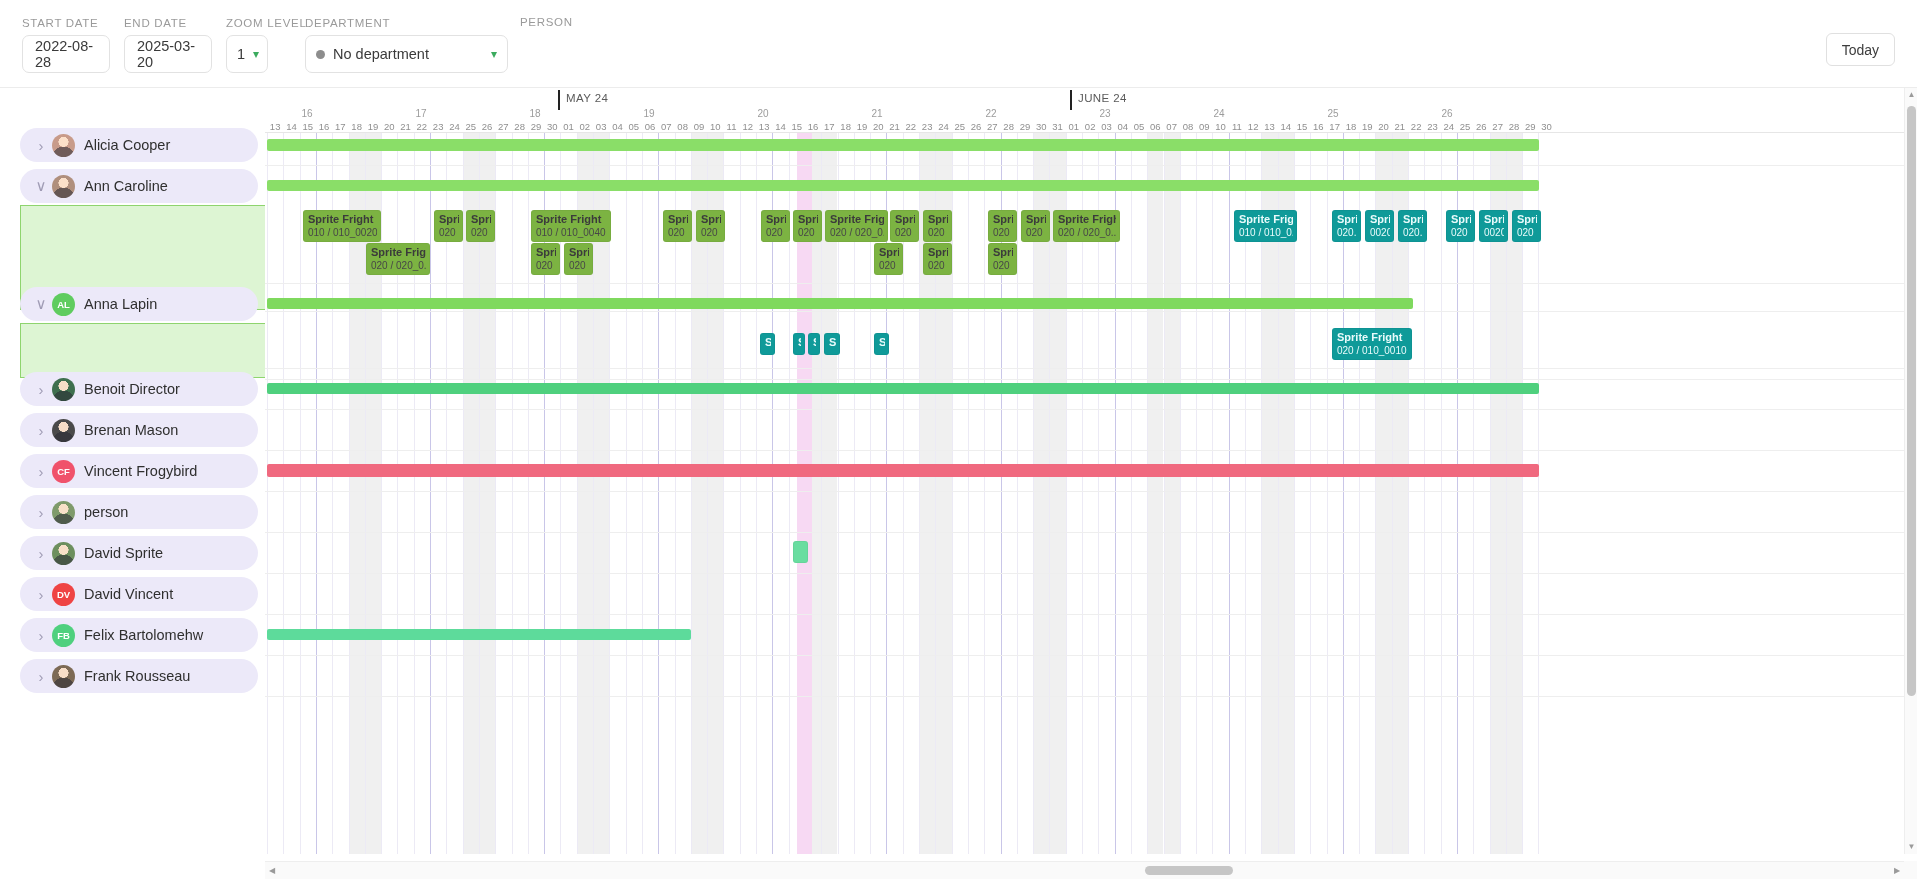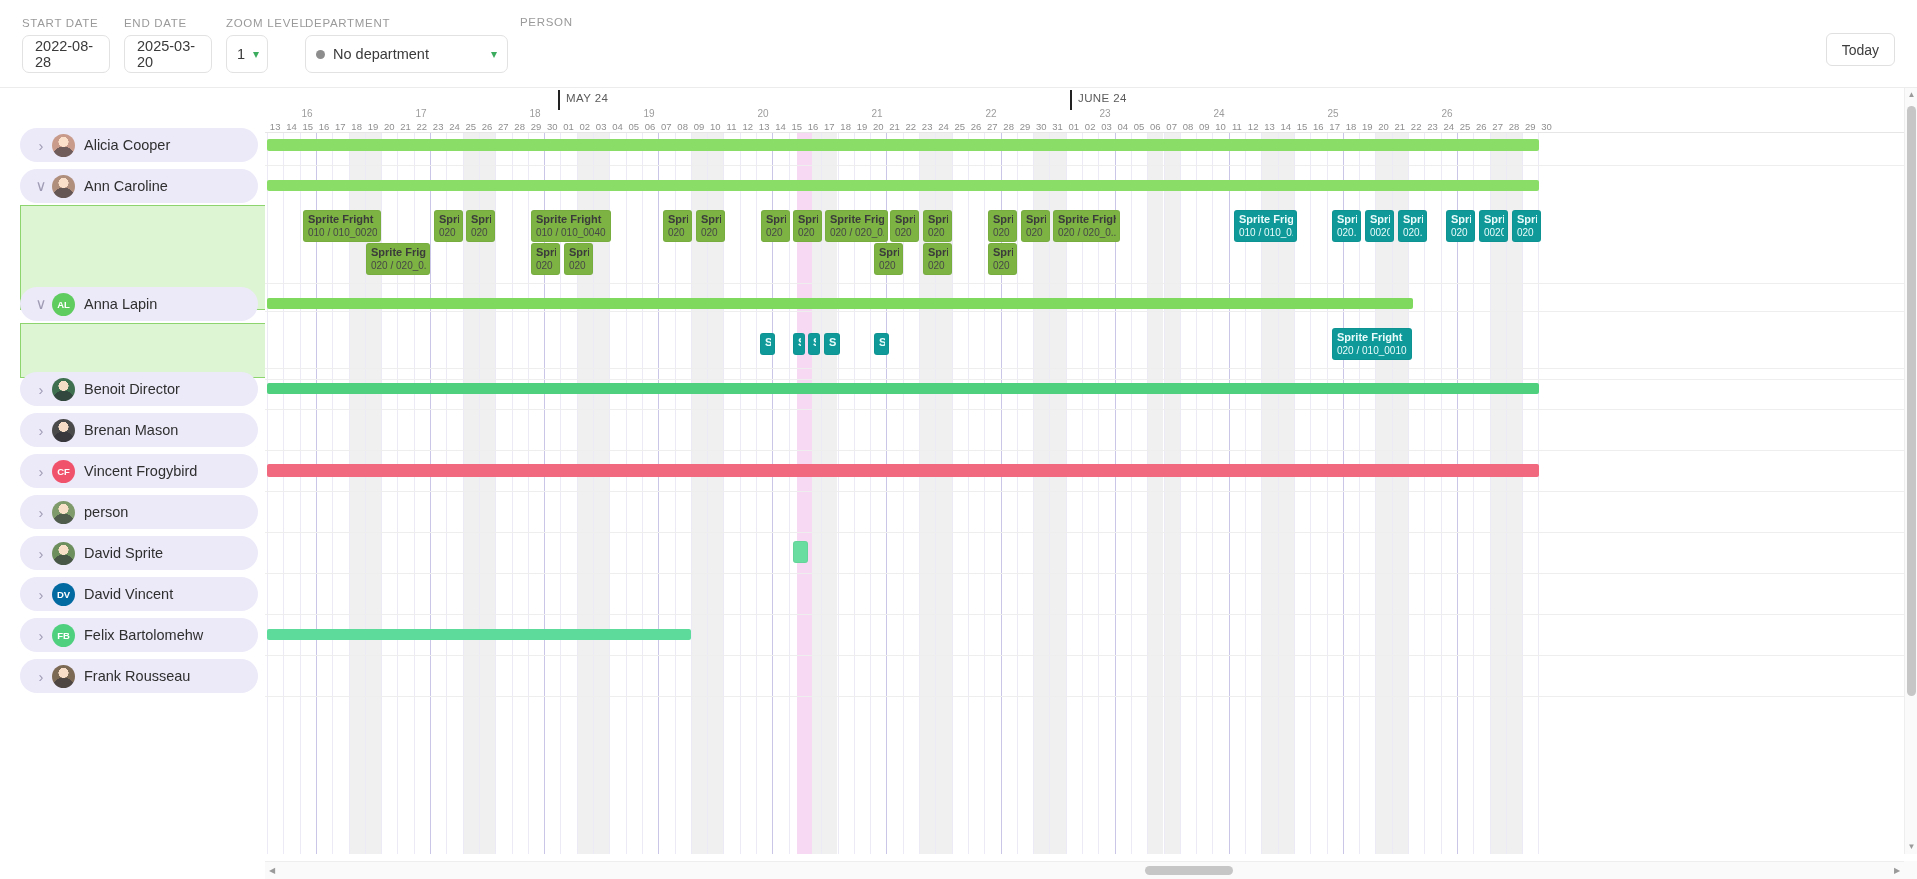--- a/index.html
+++ b/index.html
@@ -252,21 +252,21 @@
         <span class="avatar" style="background: radial-gradient(circle at 50% 34%, rgba(255, 228, 205, 0.95) 0px, rgba(255, 228, 205, 0.95) 26%, transparent 27%), radial-gradient(circle at 50% 104%, rgba(40, 40, 50, 0.55) 0px, rgba(40, 40, 50, 0.55) 42%, transparent 43%) rgb(127, 154, 107);"></span>
         <span class="pname">person</span>
       </div>
       <div class="person-row" style="top: 448px; background: rgb(236, 233, 249);">
         <span class="tw">›</span>
         <span class="avatar" style="background: radial-gradient(circle at 50% 34%, rgba(255, 228, 205, 0.95) 0px, rgba(255, 228, 205, 0.95) 26%, transparent 27%), radial-gradient(circle at 50% 104%, rgba(40, 40, 50, 0.55) 0px, rgba(40, 40, 50, 0.55) 42%, transparent 43%) rgb(109, 143, 94);"></span>
         <span class="pname">David Sprite</span>
       </div>
       <div class="person-row" style="top: 489px; background: rgb(236, 233, 249);">
         <span class="tw">›</span>
-        <span class="avatar" style="background: #0369a1;">DV</span>
+        <span class="avatar" style="background: #ef4444;">DV</span>
         <span class="pname">David Vincent</span>
       </div>
       <div class="person-row" style="top: 530px; background: rgb(236, 233, 249);">
         <span class="tw">›</span>
         <span class="avatar" style="background: rgb(79, 208, 126);">FB</span>
         <span class="pname">Felix Bartolomehw</span>
       </div>
       <div class="person-row" style="top: 571px; background: rgb(236, 233, 249);">
         <span class="tw">›</span>
         <span class="avatar" style="background: radial-gradient(circle at 50% 34%, rgba(255, 228, 205, 0.95) 0px, rgba(255, 228, 205, 0.95) 26%, transparent 27%), radial-gradient(circle at 50% 104%, rgba(40, 40, 50, 0.55) 0px, rgba(40, 40, 50, 0.55) 42%, transparent 43%) rgb(125, 106, 85);"></span>

